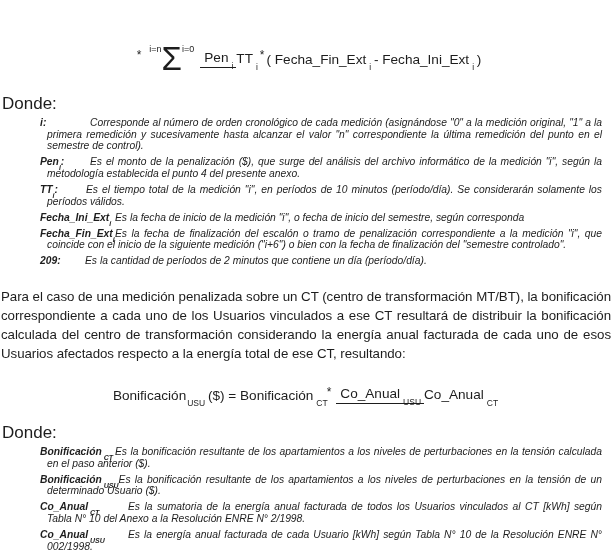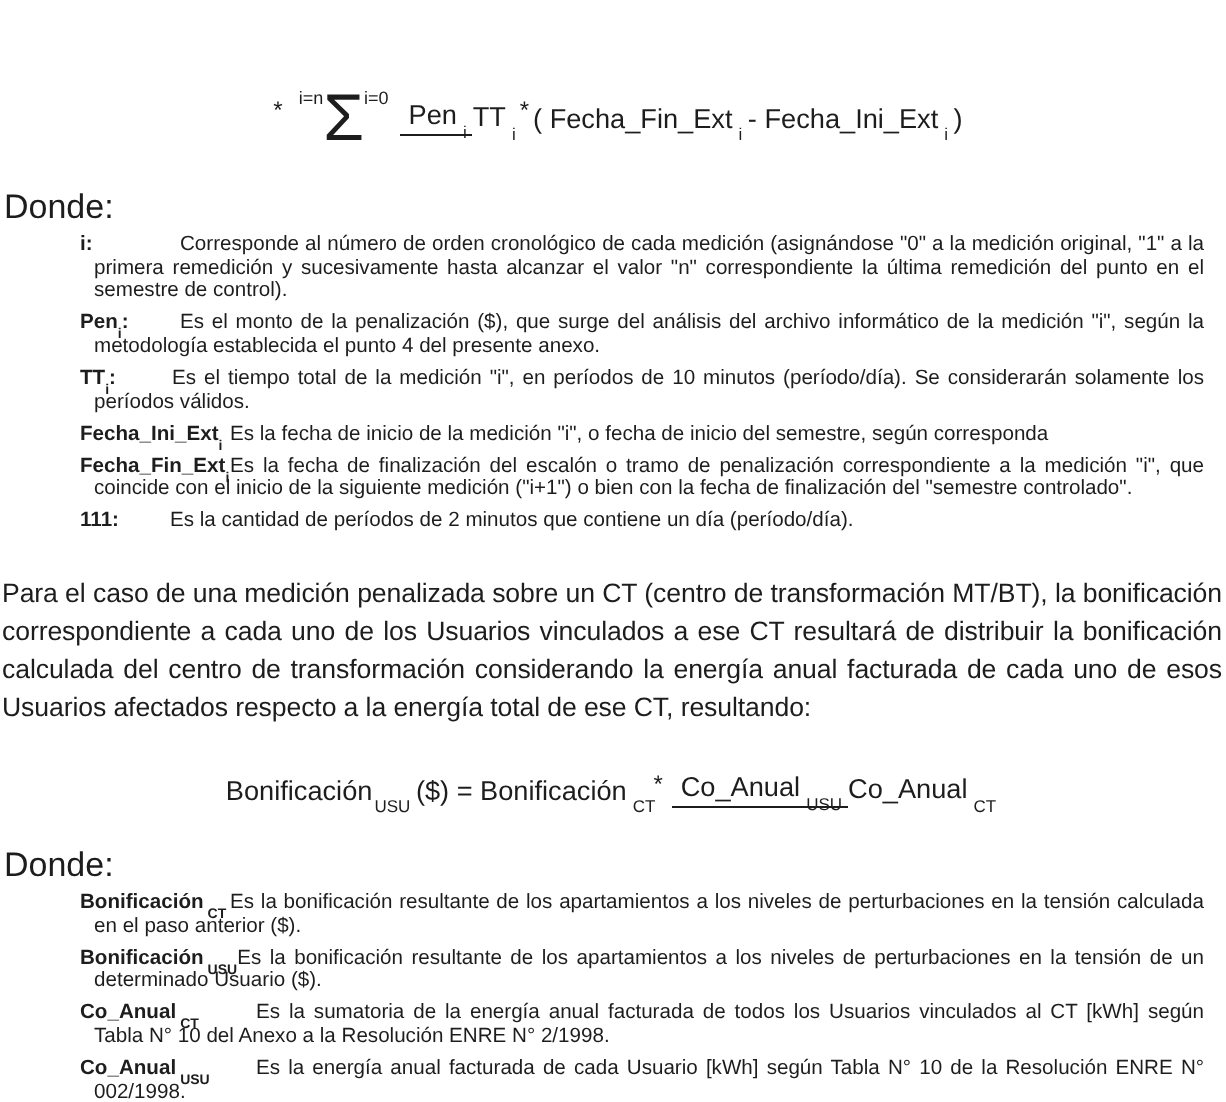--- a/index.html
+++ b/index.html
@@ -35,20 +35,21 @@
   sub.fsub.gap{margin-left:2px;}
   
   .donde{font-size:17px;margin:3px 0 0 2px;line-height:16px;}
   #donde2{margin-top:7px;}
   
   .defs{margin:5px 11px 0 47px;}
   .def{
     font-size:10.3px;line-height:11.6px;
     text-indent:-7px;text-align:justify;
     margin:0 0 4.5px 0;
+    font-style:italic;
   }
   .def b{display:inline-block;text-indent:0;font-weight:bold;vertical-align:top;}
   .def sub{font-size:7px;position:relative;top:2px;line-height:0;}
   .term2 sub{margin-left:2px;}
   .w50{min-width:50px;}
   .w46{min-width:46px;}
   .w75{min-width:75px;}
   .w45{min-width:45px;}
   .w88{min-width:88px;}
   
@@ -80,22 +81,22 @@
   </span>
 </div>
 
 <div class="donde">Donde:</div>
 
 <div class="defs">
   <p class="def"><b class="w50"><span>i</span><span>:</span></b><span>Corresponde al número de orden cronológico de cada medición (asignándose "0" a la medición original, "1" a la primera remedición y sucesivamente hasta alcanzar el valor "n" correspondiente la última remedición del punto en el semestre de control).</span></p>
   <p class="def"><b class="w50"><span>Pen</span><sub>i</sub><span>:</span></b><span>Es el monto de la penalización ($), que surge del análisis del archivo informático de la medición "i", según la metodología establecida el punto 4 del presente anexo.</span></p>
   <p class="def"><b class="w46"><span>TT</span><sub>i</sub><span>:</span></b><span>Es el tiempo total de la medición "i", en períodos de 10 minutos (período/día). Se considerarán solamente los períodos válidos.</span></p>
   <p class="def"><b class="w75"><span>Fecha_Ini_Ext</span><sub>i</sub></b><span>Es la fecha de inicio de la medición "i", o fecha de inicio del semestre, según corresponda</span></p>
-  <p class="def"><b class="w75"><span>Fecha_Fin_Ext</span><sub>i</sub></b><span>Es la fecha de finalización del escalón o tramo de penalización correspondiente a la medición "i", que coincide con el inicio de la siguiente medición ("i+1") o bien con la fecha de finalización del "semestre controlado".</span></p>
-  <p class="def"><b class="w45"><span>111</span><span>:</span></b><span>Es la cantidad de períodos de 2 minutos que contiene un día (período/día).</span></p>
+  <p class="def"><b class="w75"><span>Fecha_Fin_Ext</span><sub>i</sub></b><span>Es la fecha de finalización del escalón o tramo de penalización correspondiente a la medición "i", que coincide con el inicio de la siguiente medición ("i+6") o bien con la fecha de finalización del "semestre controlado".</span></p>
+  <p class="def"><b class="w45"><span>209</span><span>:</span></b><span>Es la cantidad de períodos de 2 minutos que contiene un día (período/día).</span></p>
 </div>
 
 <div class="para">Para el caso de una medición penalizada sobre un CT (centro de transformación MT/BT), la bonificación correspondiente a cada uno de los Usuarios vinculados a ese CT resultará de distribuir la bonificación calculada del centro de transformación considerando la energía anual facturada de cada uno de esos Usuarios afectados respecto a la energía total de ese CT, resultando:</div>
 
 <div id="formula2" class="formula-row">
   <span>
     <span>Bonificación</span><sub class="fsub">USU</sub>
     <span>($) = Bonificación</span><sub class="fsub gap">CT</sub><span class="star tight">*</span>
   </span>
   <span class="frac">

